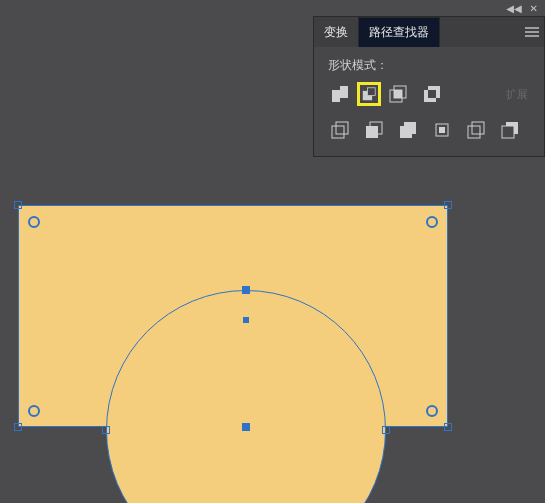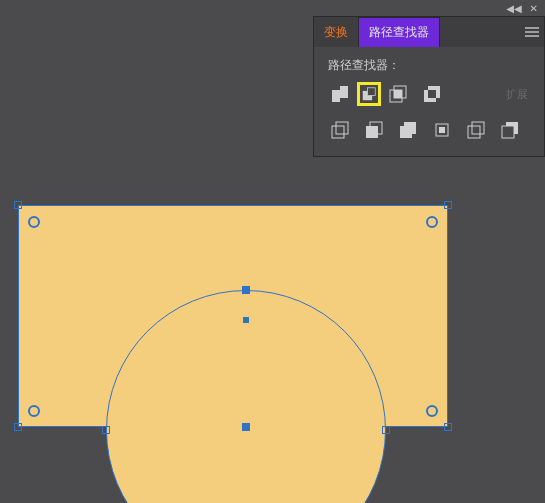--- a/index.html
+++ b/index.html
@@ -41,28 +41,28 @@
     cursor: pointer;
   }
   .tabs {
     display: flex;
     align-items: stretch;
     height: 30px;
   }
   .tab {
     padding: 0 10px;
     font-size: 12px;
-    color: #f97316;
+    color: #e5e5e5;
     display: flex;
     align-items: center;
     cursor: pointer;
   }
   .tab.active {
     color: #e6e6e6;
-    background: #6d28d9;
+    background: #0f172a;
     border-top: 1px solid #2a2a2c;
     border-left: 1px solid #2a2a2c;
     border-right: 1px solid #2a2a2c;
     text-align: center;
   }
   .flyout {
     margin-left: auto;
     width: 24px;
     display: flex;
     align-items: center;
@@ -198,21 +198,21 @@
       <div class="tab active">路径查找器</div>
     </div>
     <div class="flyout">
       <svg width="14" height="10" viewBox="0 0 14 10">
           <path d="M0 1h14M0 5h14M0 9h14" stroke="#c0c0c0" stroke-width="1.5"></path>
         </svg>
     </div>
   </div>
 
   <div class="panel-body">
-    <div class="section-label">路径查找器：</div>
+    <div class="section-label">形状模式：</div>
     <div class="row">
       <div class="ic">
         <svg width="18" height="18" viewBox="0 0 18 18">
             <path d="M1 5h8V1h8v12h-8v4H1z" fill="#d0d0d0"></path>
           </svg>
       </div>
       <div class="ic highlight">
         <svg width="18" height="18" viewBox="0 0 18 18">
             <rect x="1" y="5" width="12" height="12" fill="#d0d0d0"></rect>
             <rect x="7" y="1" width="10" height="10" fill="#474749" stroke="#d0d0d0"></rect>

